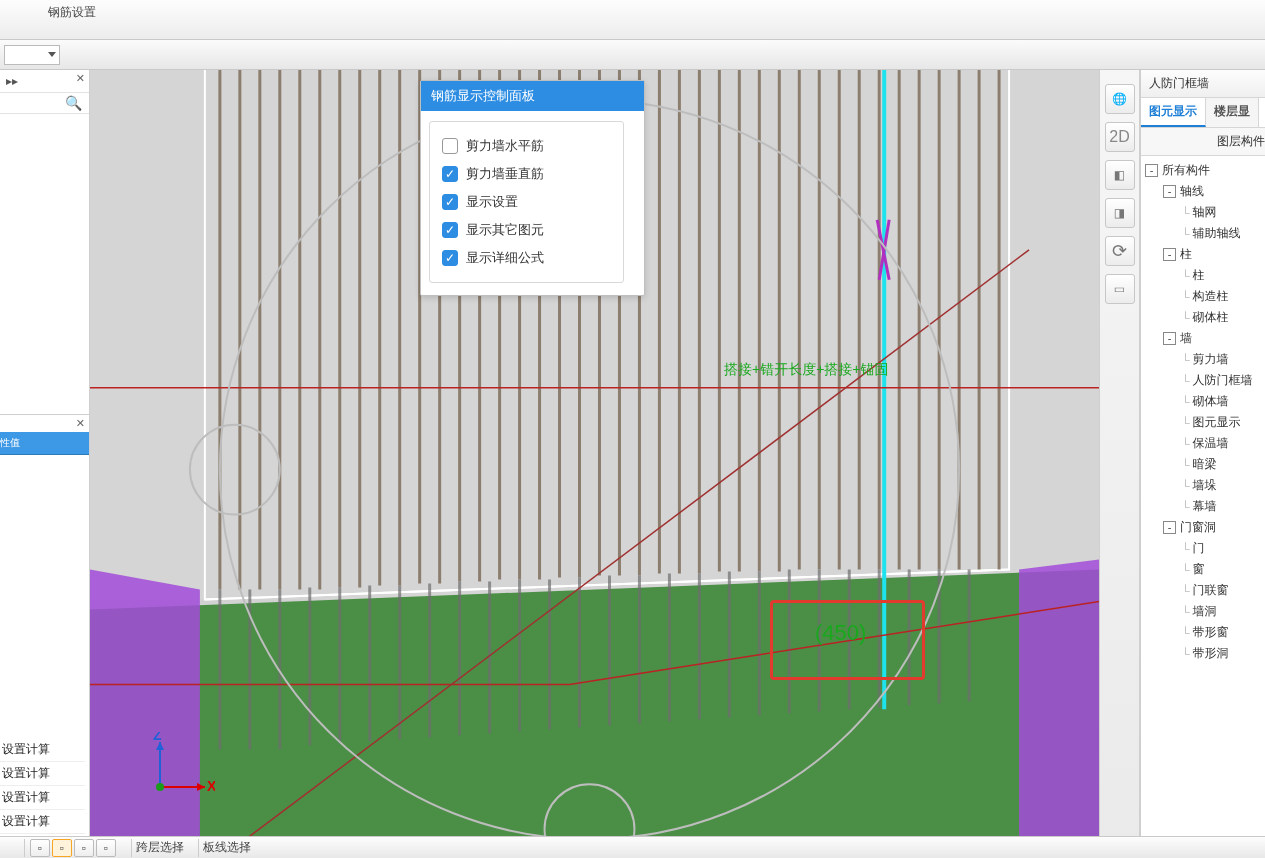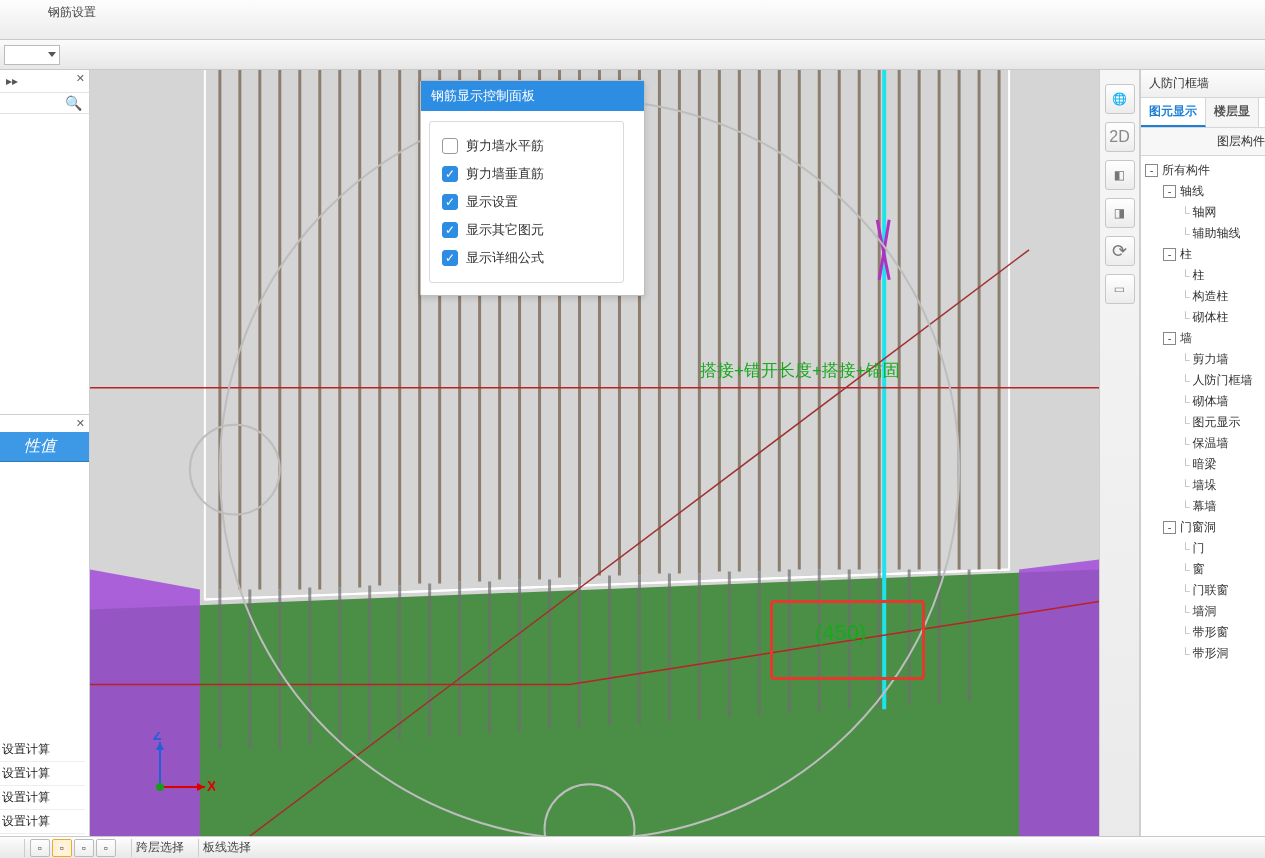--- a/index.html
+++ b/index.html
@@ -17,21 +17,21 @@
 .main { display: flex; height: calc(100% - 24px - 30px - 22px); }
 
 
 .left-col { width: 90px; background: #fff; border-right: 1px solid #cfcfcf; position: relative; display:flex; flex-direction:column; }
 .left-col .close-x { position:absolute; right:4px; top:2px; color:#666; cursor:pointer; font-size:11px;}
 .left-col .expand-ic { padding: 4px 6px; color:#555; }
 .search-row { padding: 2px 6px; border-top:1px solid #e3e3e3; border-bottom:1px solid #e3e3e3; display:flex; justify-content:flex-end;}
 .search-row .mag { color:#2f8dd6; font-size:14px; }
 .spacer-v { flex:0 0 300px; }
 .left-col .close-x2 { border-top:1px solid #cfcfcf; text-align:right; padding:2px 4px; color:#666; font-size:11px;}
-.prop-header { background:#3d99e6; color:#fff; padding:4px 24px; font-size:16px; border-bottom:1px solid #2d7ab8;font-style:italic;}
+.prop-header { background:#3d99e6; color:#fff; padding:4px 0; font-size:10px; border-bottom:1px solid #2d7ab8;}
 .left-bottom-list { position:absolute; bottom:4px; left:0; right:4px; }
 .left-bottom-list div { padding:3px 2px; color:#222; border-bottom:1px solid #eee; white-space:nowrap; overflow:hidden; }
 .left-bottom-list .arrow-strip { height:14px; display:flex; justify-content:flex-end; align-items:center; color:#555;}
 .left-bottom-list .arrow-strip span{ font-size:10px; margin-left:2px;}
 
 
 .viewport { flex:1; position:relative; background: #d2d2d2; border-right:1px solid #cfcfcf; overflow:hidden; }
 .expand-handle { position:absolute; width:12px; height:44px; background:#9a9a9a; top:320px; }
 .expand-handle.left { left:0; }
 .expand-handle.right { right:0; }
@@ -42,21 +42,21 @@
 
 .ctrl-panel { position:absolute; left:330px; top:10px; width:225px; background:#fff; border:1px solid #bfbfbf; border-radius:2px; box-shadow:0 2px 6px rgba(0,0,0,.15);}
 .ctrl-panel .hdr { background:#2d8de3; color:#fff; padding:6px 10px; font-size:13px;}
 .ctrl-panel .body { padding:10px 20px 12px 8px; }
 .ctrl-panel .body .inner { border:1px solid #d9d9d9; border-radius:3px; padding:10px 12px; }
 .chk-row { display:flex; align-items:center; padding:5px 0; color:#333; font-size:13px;}
 .chk { width:16px; height:16px; border:1px solid #999; border-radius:3px; margin-right:8px; display:inline-flex; align-items:center; justify-content:center; font-size:12px; color:#fff; }
 .chk.checked { background:#2d8de3; border-color:#2d8de3; }
 
 
-.annot { position:absolute; color:#19a81d; font-size:17px; font-weight:500; line-height:1.3; pointer-events:none; white-space:nowrap;}
+.annot { position:absolute; color:#19a81d; font-size:14px; font-weight:500; line-height:1.3; pointer-events:none; white-space:nowrap;margin-left:24px;}
 .redbox { position:absolute; border:3px solid #e23b2e; border-radius:4px; }
 .redbox-label { position:absolute; color:#19a81d; font-size:22px; font-weight:500;}
 
 
 .v-palette { width:40px; background:linear-gradient(#f6f6f6,#eaeaea); border-right:1px solid #cfcfcf; display:flex; flex-direction:column; align-items:center; padding-top:14px; gap:8px;}
 .v-palette .btn { width:30px; height:30px; border:1px solid #c7c7c7; background:linear-gradient(#fff,#ececec); border-radius:3px; display:flex; align-items:center; justify-content:center; color:#777;}
 .v-palette .btn.rotate { font-size:18px; }
 
 
 .right-panel { width:125px; background:#fff; border-left:1px solid #cfcfcf; display:flex; flex-direction:column;}

